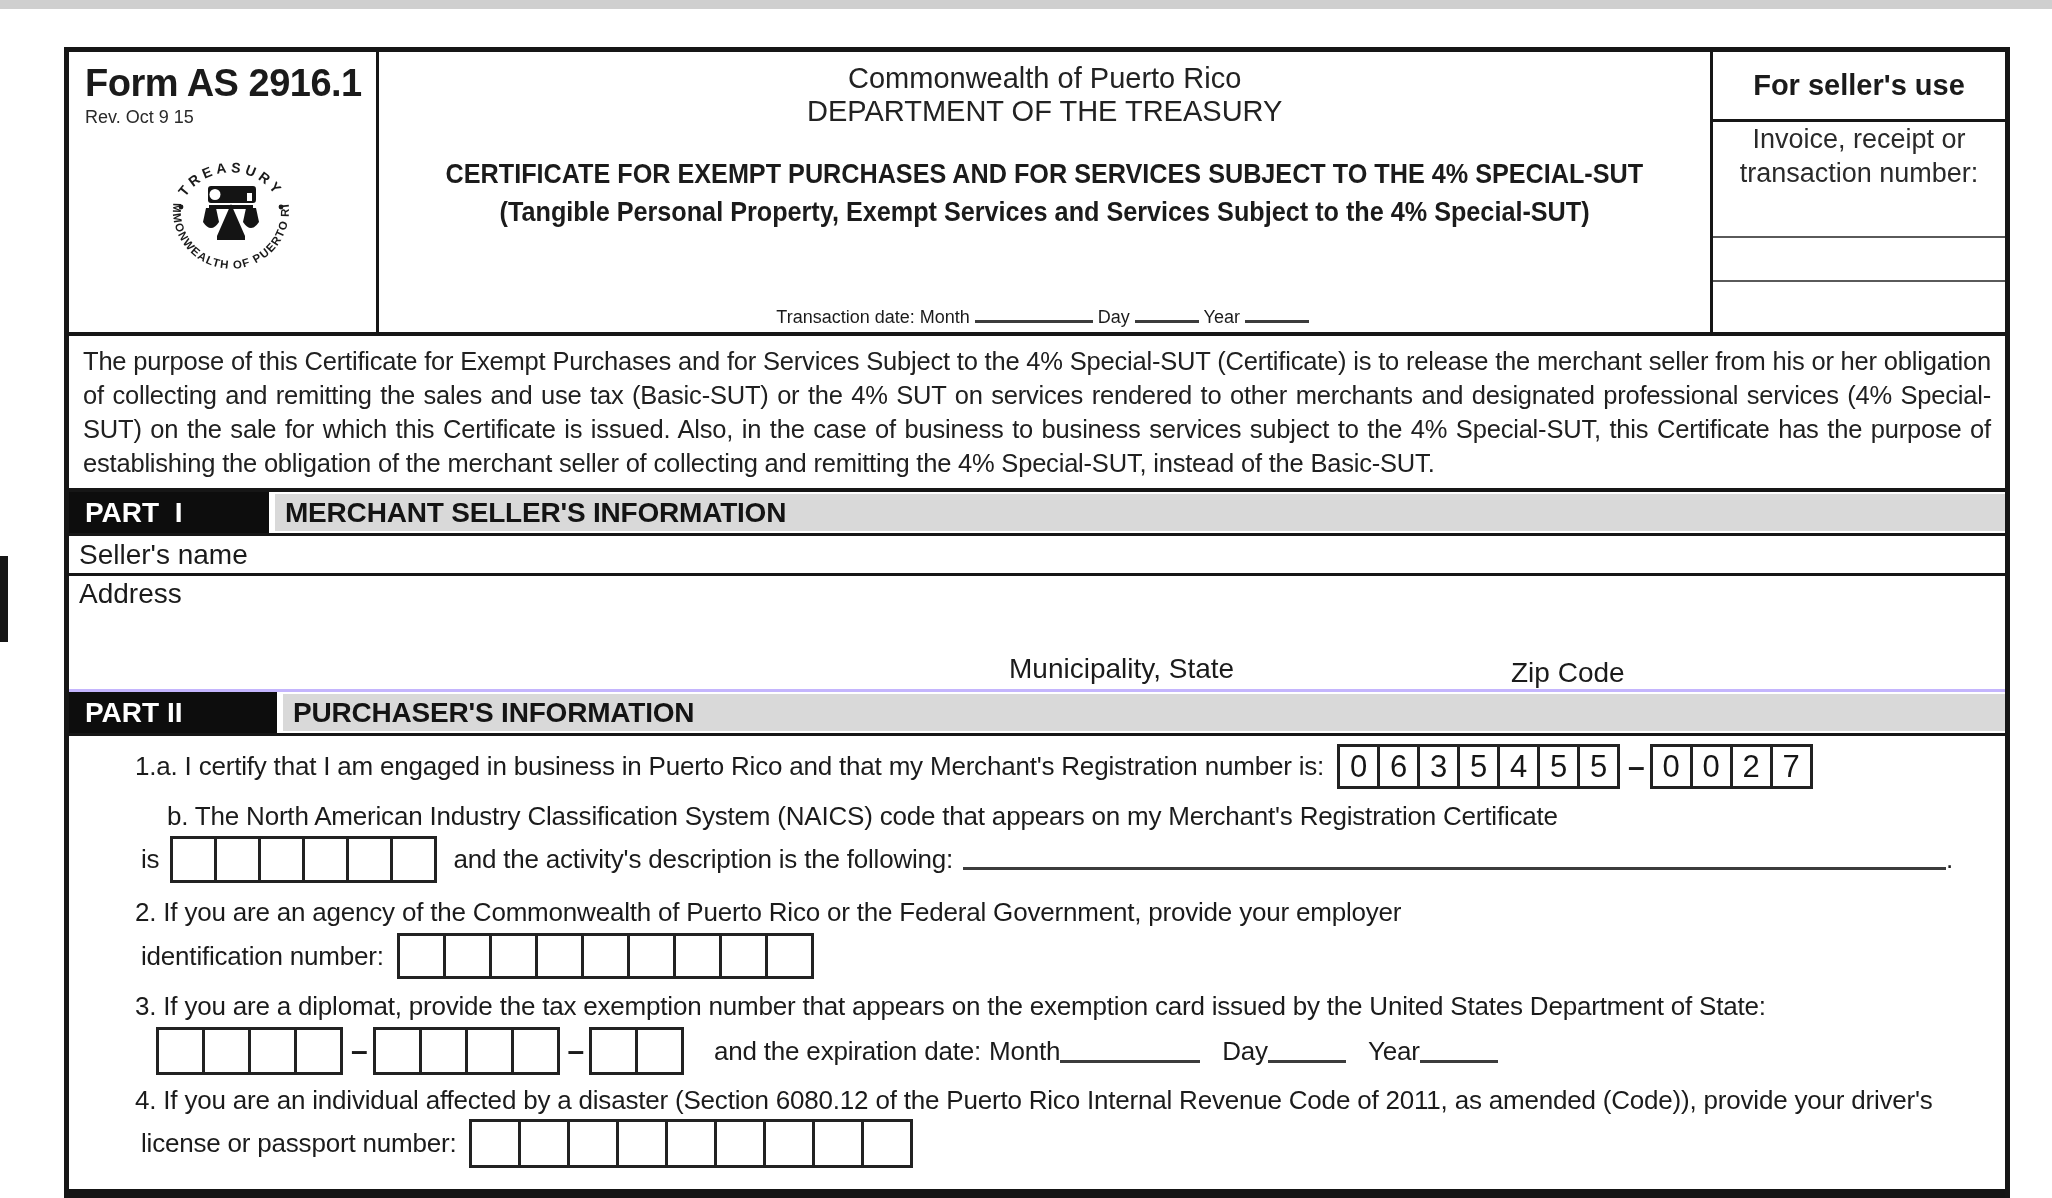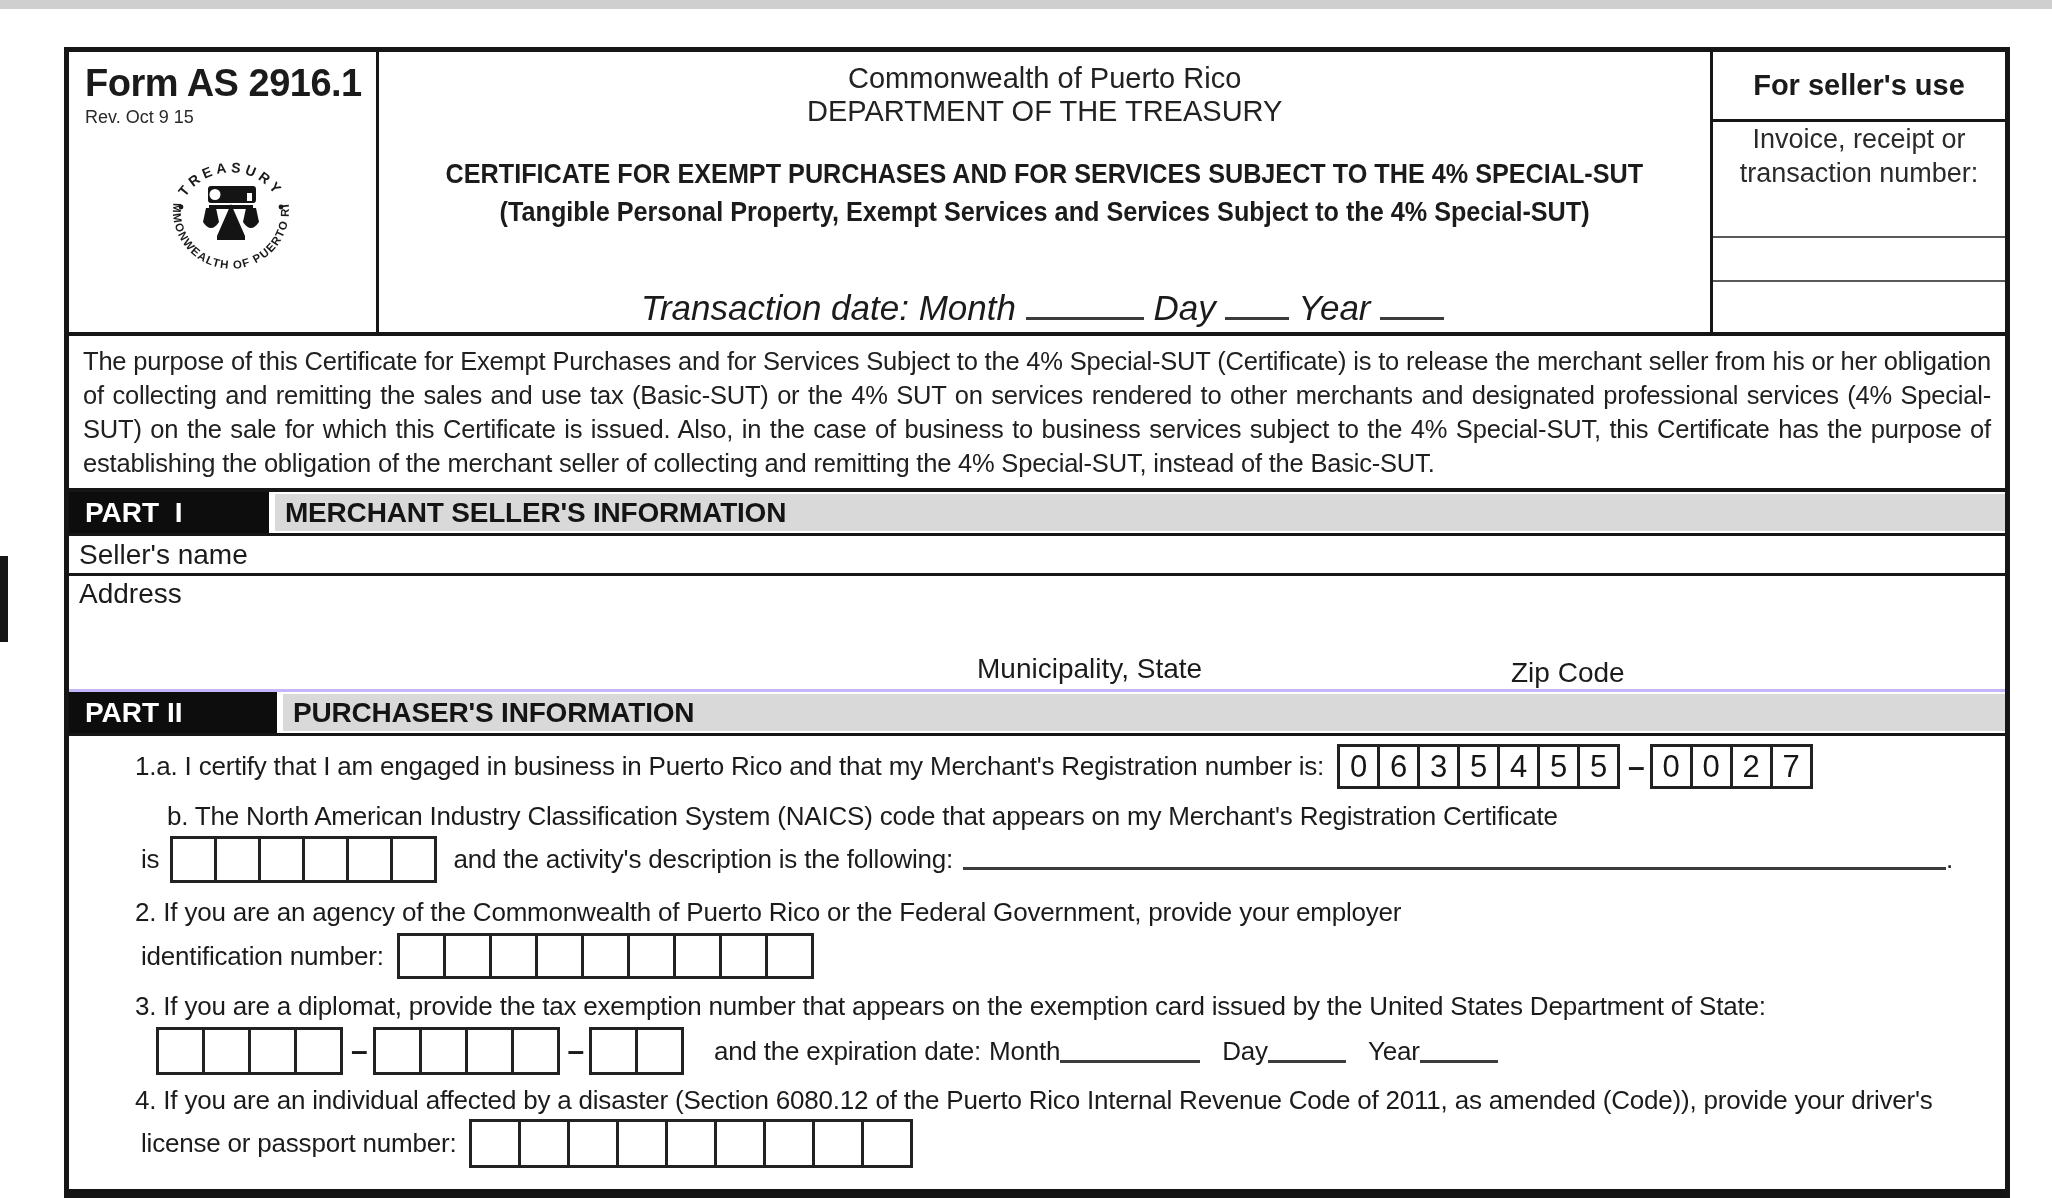--- a/index.html
+++ b/index.html
@@ -15,21 +15,21 @@
   
   .header-row { display:flex; height:284px; border-bottom:4px solid #161616; }
   .h-left { width:392px; border-right:3px solid #161616; padding:10px 0 0 16px; }
   .form-id { font-size:38px; font-weight:bold; letter-spacing:-0.5px; }
   .form-rev { font-size:18px; margin-top:2px; color:#2a2a2a; }
   .seal-wrap { width:100%; display:flex; justify-content:center; margin-top:2px; }
   .h-center { flex:1; text-align:center; position:relative; padding-top:10px; }
   .hc-line1, .hc-line2 { font-size:29px; color:#222; }
   .hc-title { margin-top:30px; font-size:28px; font-weight:bold; white-space:nowrap; display:inline-block; transform:scaleX(0.9); transform-origin:50% 50%; }
   .hc-subtitle { font-size:28px; font-weight:bold; white-space:nowrap; display:inline-block; transform:scaleX(0.9); transform-origin:50% 50%; margin-top:6px; }
-  .hc-transaction { position:absolute; left:0; right:4px; bottom:4px; font-size:35px;font-style:italic; }
+  .hc-transaction { position:absolute; left:0; right:4px; bottom:4px; font-size:18px; }
   .blank { display:inline-block; border-bottom:3px solid #3c3c3c; height:24px; vertical-align:baseline; }
   .h-right { width:348px; border-left:3px solid #161616; display:flex; flex-direction:column; }
   .fsu-header { height:70px; border-bottom:3px solid #161616; display:flex; align-items:center; justify-content:center; font-weight:bold; font-size:29px; }
   .fsu-body { text-align:center; font-size:27px; line-height:34px; padding-top:0; color:#2a2a2a; }
   .sign-line { width:292px; height:0; border-bottom:2px solid #5a5a5a; margin:0 auto; }
   .sign-line.first { margin-top:46px; }
   .sign-line.second { margin-top:42px; }
 
   
   .purpose-row { border-bottom:4px solid #161616; padding:8px 14px 8px 14px; font-size:25.5px; line-height:34px; text-align:justify; letter-spacing:-0.2px; color:#202020; height:156px; }
@@ -38,21 +38,21 @@
   .part-header { height:44px; display:flex; align-items:stretch; border-bottom:3px solid #161616; background:#fff; }
   .part-label { background:#0d0d0d; color:#fff; font-weight:bold; font-size:28px; display:flex; align-items:center; padding-left:16px; white-space:pre; }
   .part-label.p1 { width:200px; }
   .part-label.p2 { width:208px; }
   .part-title { flex:1; background:#d9d9d9; margin:2px 0 2px 6px; display:flex; align-items:center; padding-left:10px; font-weight:bold; font-size:28px; color:#141414; letter-spacing:-0.2px; }
 
   
   .row-seller { height:40px; border-bottom:3px solid #161616; font-size:28px; padding-left:10px; display:flex; align-items:center; }
   .row-address { height:116px; border-bottom:3px solid #c4b5fd; position:relative; font-size:28px; }
   .addr-label { position:absolute; top:2px; left:10px; }
-  .muni-label { position:absolute; bottom:4px; left:908px; }
+  .muni-label { position:absolute; bottom:4px; left:940px; }
   .zip-label  { position:absolute; bottom:0; left:1442px; }
 
   
   .part2-body { position:relative; font-size:26px; letter-spacing:-0.2px; }
   .p2row { display:flex; align-items:center; white-space:nowrap;margin-left:20px; }
   .indent1 { padding-left:46px; }
   .indent2 { padding-left:78px; }
   .indent3 { padding-left:52px; }
   .row-1a  { margin-top:8px; height:45px; }
   .row-1b  { margin-top:10px; height:34px; }

